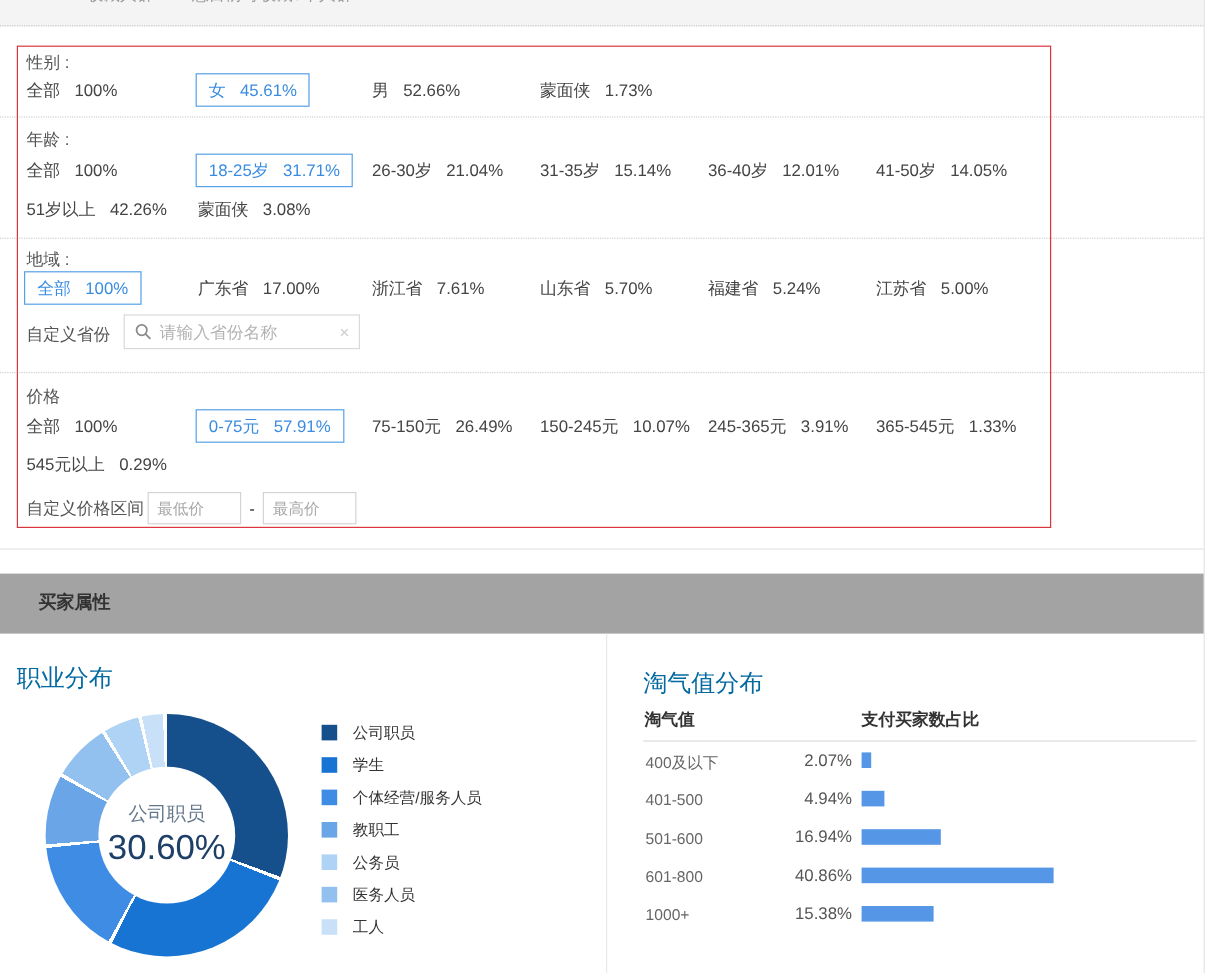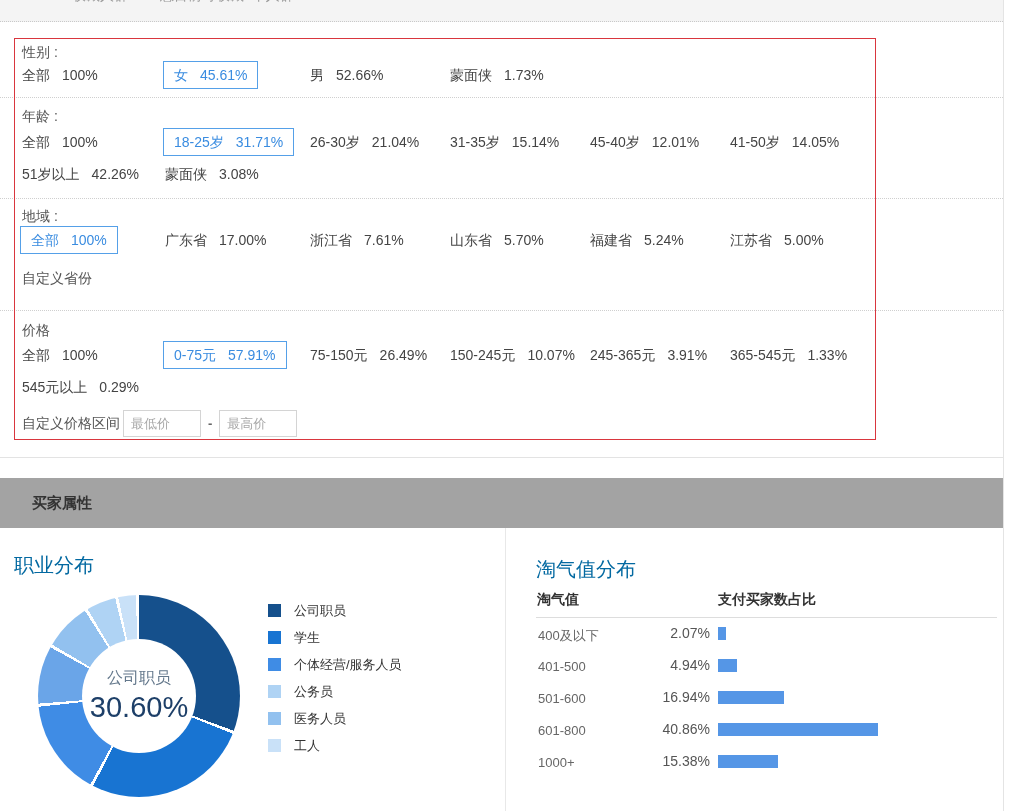--- a/index.html
+++ b/index.html
@@ -70,20 +70,28 @@
   <div class="dotted-sep" style="top:198px"></div>
   <div class="dotted-sep" style="top:310px"></div>
   <div class="card-bottom"></div>
 
   <div class="sec-label" style="left:22px;top:44px">性别 :</div>
   <div class="sec-label" style="left:22px;top:108px">年龄 :</div>
   <div class="sec-label" style="left:22px;top:208px">地域 :</div>
   <div class="sec-label" style="left:22px;top:322px">价格</div>
 
   <div class="sec-label" style="left:22px;top:270px">自定义省份</div>
+  <div class="search-box">
+    <svg width="15" height="15" viewBox="0 0 16 16">
+      <circle cx="6.5" cy="6.5" r="4.6" fill="none" stroke="#8a8a8a" stroke-width="1.6"></circle>
+      <line x1="10" y1="10" x2="14.2" y2="14.2" stroke="#8a8a8a" stroke-width="1.6"></line>
+    </svg>
+    <input type="text" placeholder="请输入省份名称" style="">
+    <span class="clear-x">×</span>
+  </div>
 
   <div class="sec-label" style="left:22px;top:415px">自定义价格区间</div>
   <div class="price-custom">
     <input class="pr-input" type="text" placeholder="最低价" style="">
     <span class="pr-dash">-</span>
     <input class="pr-input" type="text" placeholder="最高价" style="">
   </div>
 
   <div class="band">
     <div class="band-title">买家属性</div>
@@ -102,20 +110,24 @@
         <span class="lg-swatch" style="background: rgb(21, 80, 140);"></span>
         <span class="lg-label">公司职员</span>
       </div>
       <div class="lg-item">
         <span class="lg-swatch" style="background: rgb(24, 116, 210);"></span>
         <span class="lg-label">学生</span>
       </div>
       <div class="lg-item">
         <span class="lg-swatch" style="background: rgb(63, 140, 229);"></span>
         <span class="lg-label">个体经营/服务人员</span>
+      </div>
+      <div class="lg-item">
+        <span class="lg-swatch" style="background: rgb(106, 165, 232);"></span>
+        <span class="lg-label">教职工</span>
       </div>
       <div class="lg-item">
         <span class="lg-swatch" style="background: rgb(175, 211, 244);"></span>
         <span class="lg-label">公务员</span>
       </div>
       <div class="lg-item">
         <span class="lg-swatch" style="background: rgb(146, 193, 239);"></span>
         <span class="lg-label">医务人员</span>
       </div>
       <div class="lg-item">
@@ -157,21 +169,21 @@
     </div>
 
 <div class="opt" style="left: 22px; top: 61px;"><span>全部</span><span class="v">100%</span></div>
     <div class="opt chip" style="left: 165px; top: 61px;"><span>女</span><span class="v">45.61%</span></div>
     <div class="opt" style="left: 310px; top: 61px;"><span>男</span><span class="v">52.66%</span></div>
     <div class="opt" style="left: 450px; top: 61px;"><span>蒙面侠</span><span class="v">1.73%</span></div>
     <div class="opt" style="left: 22px; top: 128px;"><span>全部</span><span class="v">100%</span></div>
     <div class="opt chip" style="left: 165px; top: 128px;"><span>18-25岁</span><span class="v">31.71%</span></div>
     <div class="opt" style="left: 310px; top: 128px;"><span>26-30岁</span><span class="v">21.04%</span></div>
     <div class="opt" style="left: 450px; top: 128px;"><span>31-35岁</span><span class="v">15.14%</span></div>
-    <div class="opt" style="left: 590px; top: 128px;"><span>45-40岁</span><span class="v">12.01%</span></div>
+    <div class="opt" style="left: 590px; top: 128px;"><span>36-40岁</span><span class="v">12.01%</span></div>
     <div class="opt" style="left: 730px; top: 128px;"><span>41-50岁</span><span class="v">14.05%</span></div>
     <div class="opt" style="left: 22px; top: 160px;"><span>51岁以上</span><span class="v">42.26%</span></div>
     <div class="opt" style="left: 165px; top: 160px;"><span>蒙面侠</span><span class="v">3.08%</span></div>
     <div class="opt chip" style="left: 22px; top: 226px;"><span>全部</span><span class="v">100%</span></div>
     <div class="opt" style="left: 165px; top: 226px;"><span>广东省</span><span class="v">17.00%</span></div>
     <div class="opt" style="left: 310px; top: 226px;"><span>浙江省</span><span class="v">7.61%</span></div>
     <div class="opt" style="left: 450px; top: 226px;"><span>山东省</span><span class="v">5.70%</span></div>
     <div class="opt" style="left: 590px; top: 226px;"><span>福建省</span><span class="v">5.24%</span></div>
     <div class="opt" style="left: 730px; top: 226px;"><span>江苏省</span><span class="v">5.00%</span></div>
     <div class="opt" style="left: 22px; top: 341px;"><span>全部</span><span class="v">100%</span></div>

